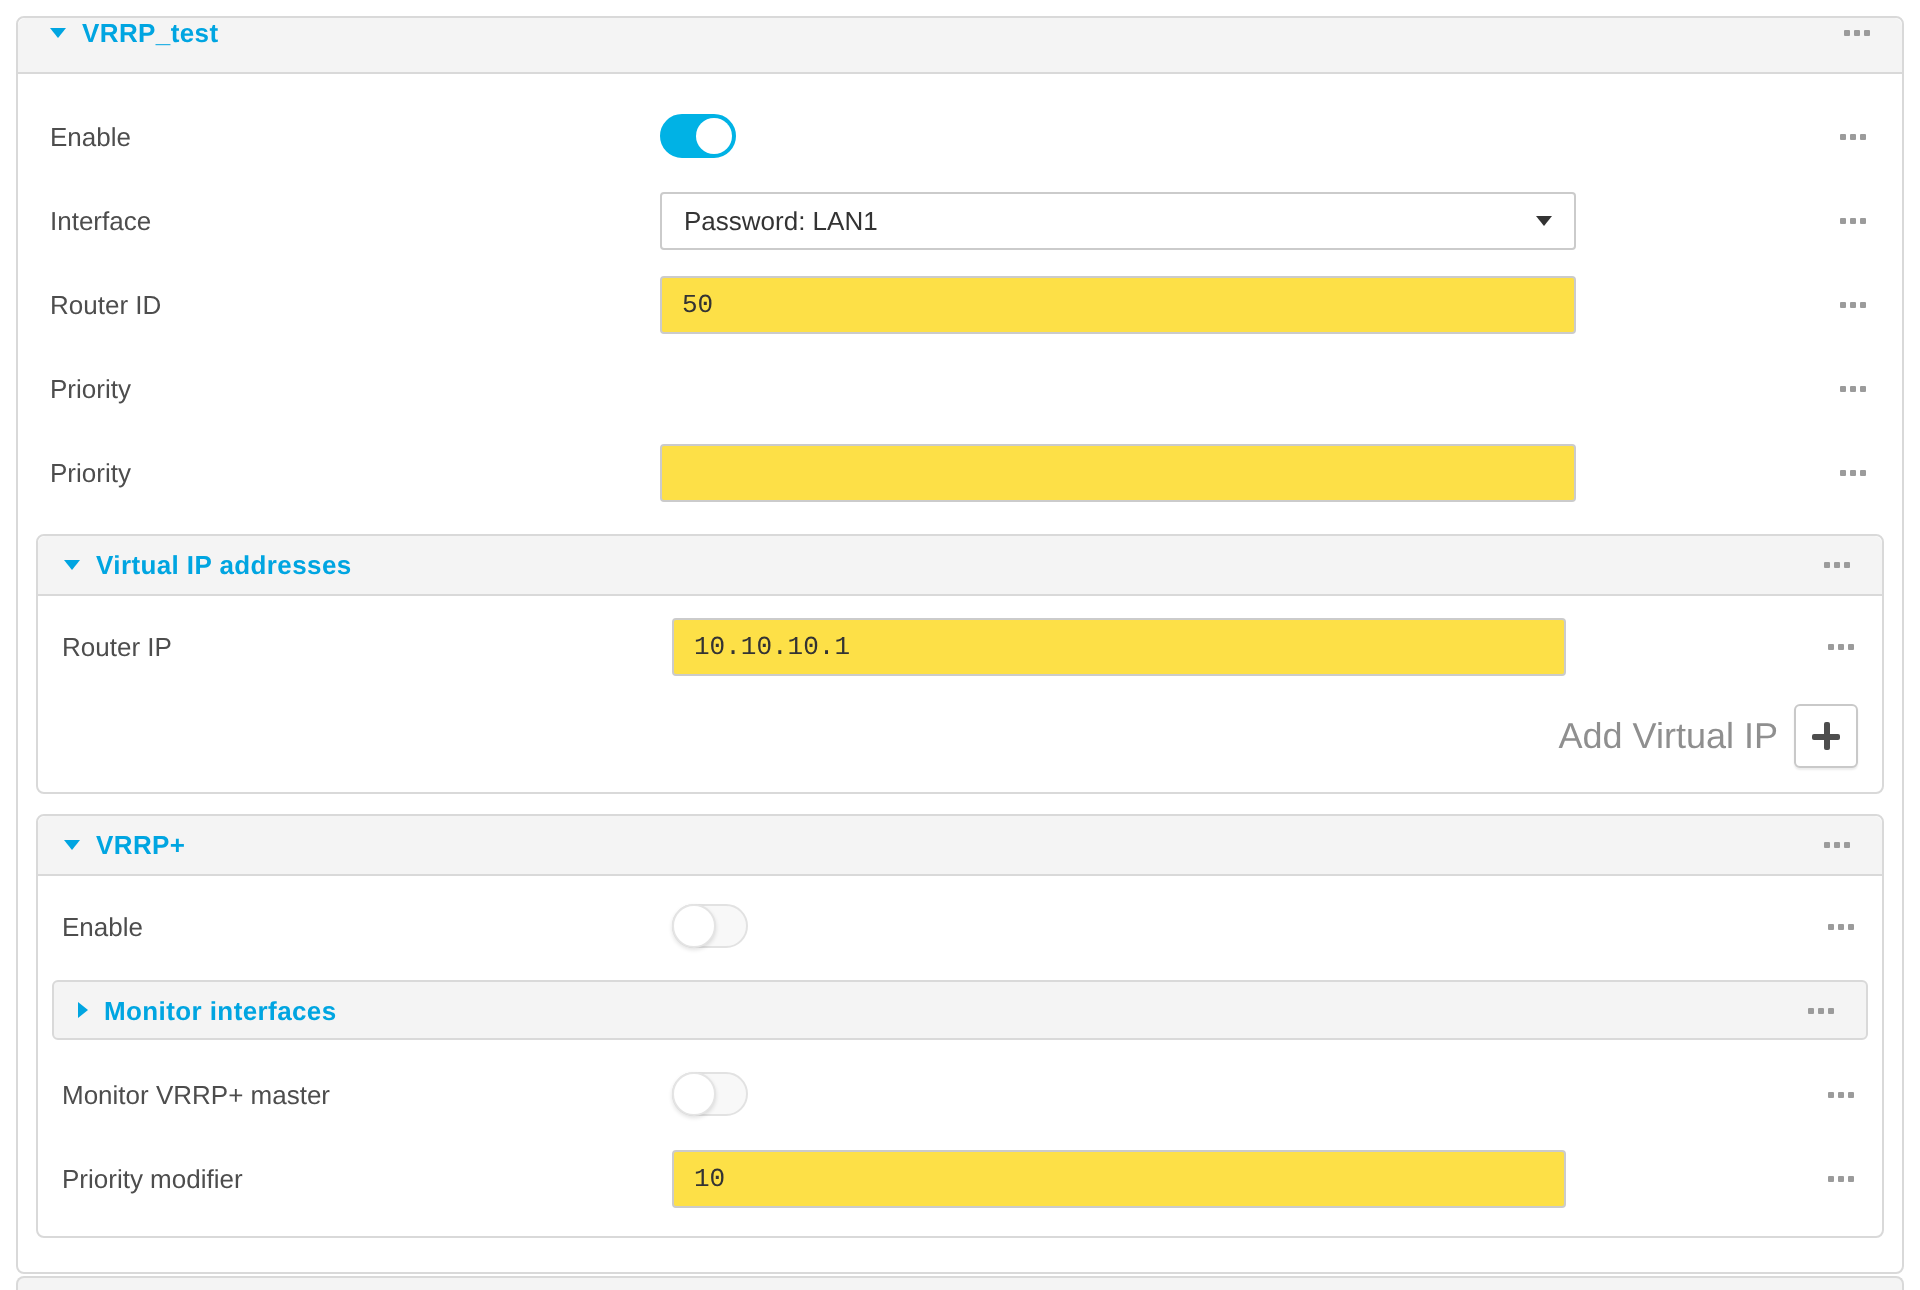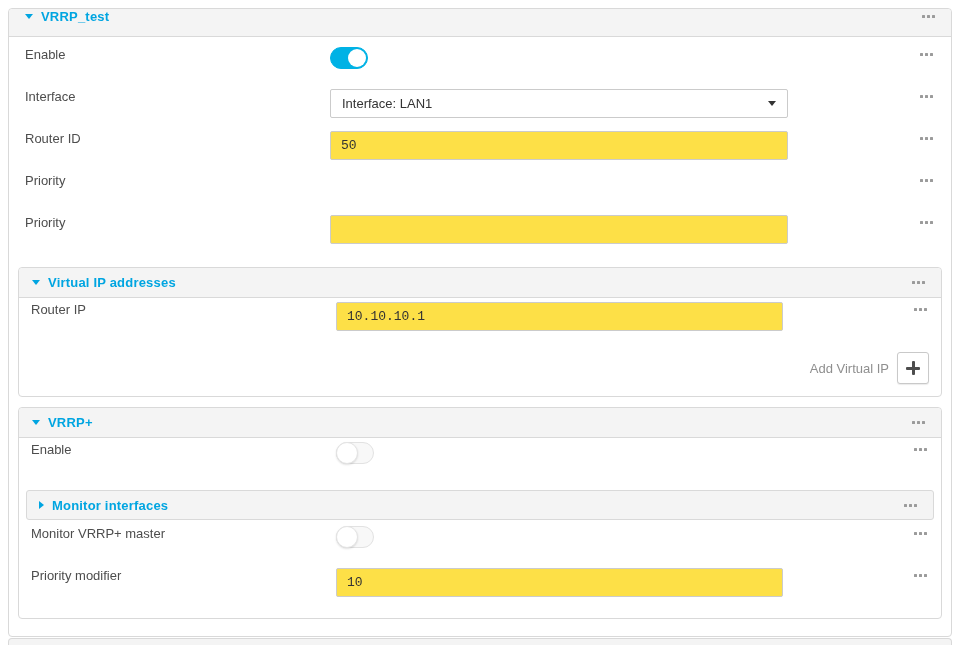--- a/index.html
+++ b/index.html
@@ -28,21 +28,21 @@
   }
   .panel-title, .sub-title {
     color: var(--accent, #00a5e1); font-size: 13px; font-weight: bold; letter-spacing: .2px;
   }
   .dots { margin-left: auto; display: flex; gap: 2px; padding: 6px 2px; cursor: pointer; }
   .dots i { display: block; width: 3px; height: 3px; background: #9b9b9b; border-radius: .5px; }
 
   .panel-body { padding: 10px 16px 14px; }
 
   
-  .row { display: flex; min-height: 42px; }
+  .row { display: flex; align-items: center; min-height: 42px; }
   .row-label { flex: 0 0 305px; font-size: 13px; color: #4d4d4d; padding-right: 10px; }
   .row .dots { margin-left: auto; }
 
   .text-input {
     width: 458px; height: 29px; border: 1px solid #cbcbcb; border-radius: 2px;
     padding: 12px 10px; font-size: 13px; color: #333; background: #fde047;
     font-family: Liberation Mono, monospace; outline: none;
   }
   .sub-body .text-input { width: 447px; }
 
@@ -84,21 +84,21 @@
   .sub-body { padding: 4px 12px 8px; }
 
   .collapsed-bar {
     display: flex; align-items: center; height: 30px;
     background: var(--header-bg, #f4f4f4); border: 1px solid var(--border, #d9d9d9);
     border-radius: 3px; margin: 6px -5px; padding: 0 14px 0 12px; cursor: pointer;
   }
 
   
   .add-row { display: flex; align-items: center; justify-content: flex-end; padding: 8px 0 4px; }
-  .add-label { color: #8f8f8f; font-size: 13px; margin-right: 8px; }
+  .add-label { color: #8f8f8f; font-size: 18px; margin-right: 8px; }
   .add-btn {
     width: 32px; height: 32px; background: #fff; border: 1px solid #c9c9c9; border-radius: 3px;
     display: flex; align-items: center; justify-content: center; cursor: pointer;
     box-shadow: 0 1px 1px rgba(0,0,0,.08);
   }
   .plus { position: relative; width: 14px; height: 14px; }
   .plus::before { content: ""; position: absolute; left: 5.5px; top: 0; width: 3px; height: 14px; background: #4d4d4d; border-radius: 1px; }
   .plus::after  { content: ""; position: absolute; top: 5.5px; left: 0; width: 14px; height: 3px; background: #4d4d4d; border-radius: 1px; }
 
   
@@ -135,21 +135,21 @@
         <span class="dots">
             <i></i>
             <i></i>
             <i></i>
           </span>
       </div>
 
       <div class="row">
         <span class="row-label">Interface</span>
         <div class="select">
-          <span>Interface: LAN1</span>
+          <span>Password: LAN1</span>
           <span class="caret-down"></span>
         </div>
         <span class="dots">
             <i></i>
             <i></i>
             <i></i>
           </span>
       </div>
 
       <div class="row">

